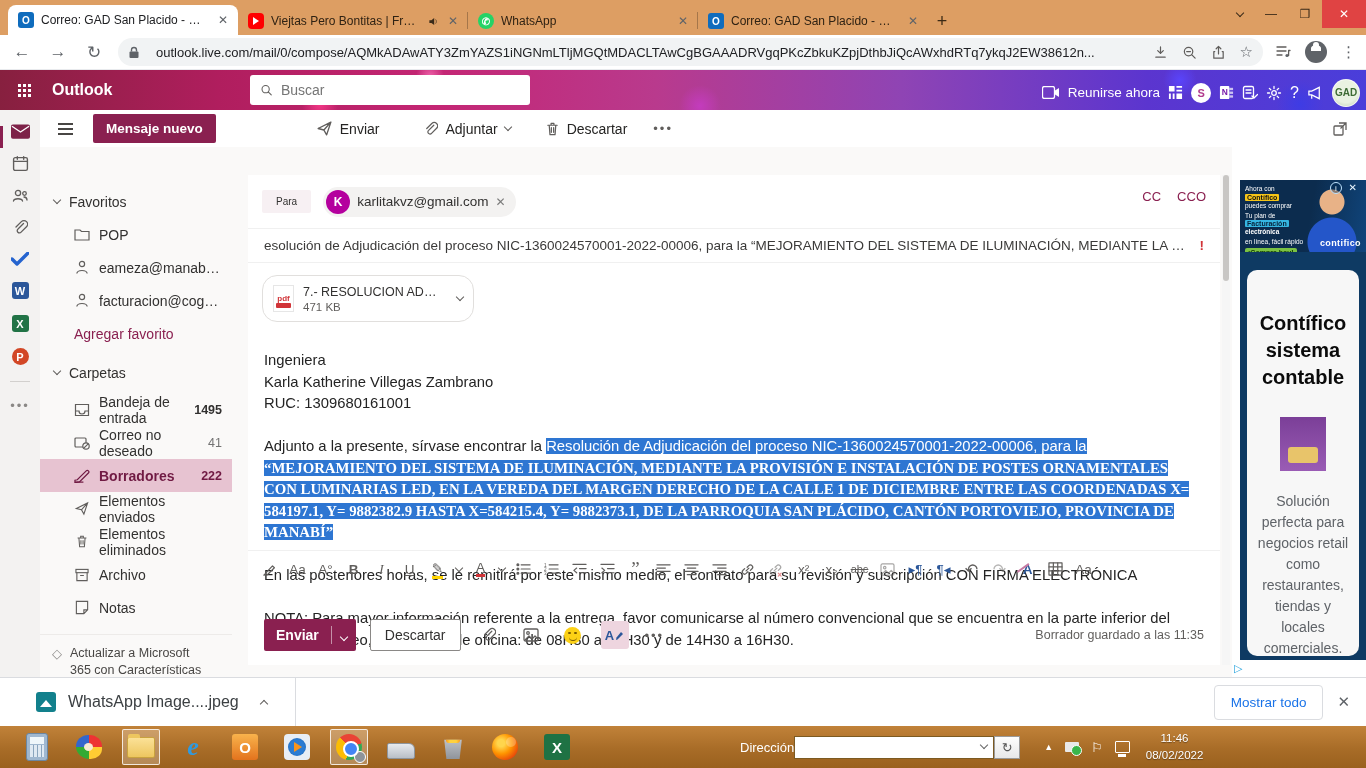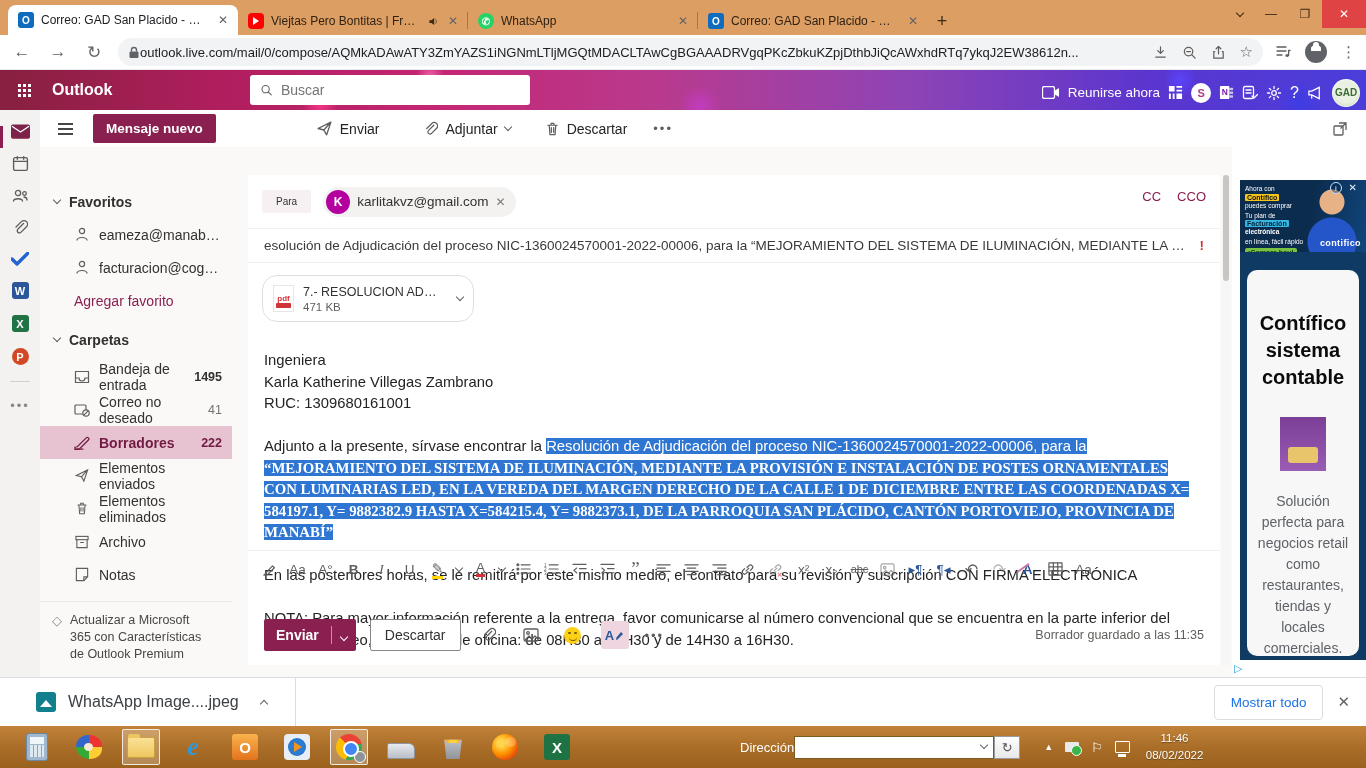--- a/index.html
+++ b/index.html
@@ -29,21 +29,21 @@
   .fav.whatsapp::after{content:"✆";font-size:10px}
   .newtab{width:28px;height:28px;display:flex;align-items:center;justify-content:center;font-size:18px;color:#3c2a15}
   .wincontrols{margin-left:auto;display:flex;align-items:flex-start;height:35px}
   .winbtn{width:34px;height:28px;display:flex;align-items:center;justify-content:center;color:#3a2a18;font-size:12px}
   .winbtn.close{background:#e04343;color:#fff;width:44px}
   .tabchev{width:28px;height:28px;display:flex;align-items:center;justify-content:center;color:#3a2a18}
 
   
   .navbar{left:0;top:35px;width:1366px;height:35px;background:#fff;display:flex;align-items:center;padding:0 10px;gap:12px;border-bottom:1px solid #e8eaed}
   .navbtn{color:#5f6368;font-size:17px;width:24px;text-align:center}
-  .omnibox{flex:1;height:28px;background:#f1f3f4;border-radius:14px;display:flex;align-items:center;padding:0 10px;gap:0;overflow:hidden}
+  .omnibox{flex:1;height:28px;background:#f1f3f4;border-radius:14px;display:flex;align-items:center;padding:0 10px;gap:16px;overflow:hidden}
   .url{font-size:13px;color:#202124;white-space:nowrap;overflow:hidden;flex:1}
   .obicons{display:flex;align-items:center;gap:14px;color:#5f6368}
   .rightnav{display:flex;align-items:center;gap:14px;color:#5f6368}
   .avatar-sm{width:22px;height:22px;border-radius:50%;background:#5f6368;position:relative}
   .avatar-sm::after{content:"";position:absolute;left:6px;top:4px;width:10px;height:6px;border-radius:50% 50% 0 0;background:#fff}
   .avatar-sm::before{content:"";position:absolute;left:8px;top:1px;width:6px;height:6px;border-radius:50%;background:#fff}
 
   
   .oheader{left:0;top:70px;width:1366px;height:40px;display:flex;align-items:center;color:#fff;
     background:
@@ -83,21 +83,21 @@
   
   .banner{left:96px;top:147px;width:1270px;height:28px;background:#fff4ce;display:flex;align-items:center;justify-content:center;gap:22px;font-size:12.5px;color:var(--accent)}
   .banner .lnk{font-weight:bold}
   .banner .bx{position:absolute;right:10px;color:#8a2050;font-size:13px}
 
   
   .sidebar{left:40px;top:147px;width:192px;height:530px;background:#faf9f8;padding-top:38px;font-size:14px}
   .srow{height:33px;display:flex;align-items:center;padding:0 10px 0 14px;gap:9px;color:var(--ink)}
   .srow .cnt{margin-left:auto;font-size:12.5px;color:#737373}
   .srow .cnt.b{color:#323130;font-weight:bold}
-  .srow.section{font-weight:bold}
+  .srow.section{font-weight:normal}
   .srow.indent{padding-left:34px}
   .srow.selected{background:#e7c3d1;color:var(--accent-dark);font-weight:bold}
   .srow.selected .cnt{color:var(--accent-dark);font-weight:bold}
   .srow.addfav{color:var(--accent);padding-left:34px}
   .upgrade{border-top:1px solid var(--line);margin-top:10px;padding:10px 12px;display:flex;gap:8px;font-size:12.5px;color:#484644;line-height:1.35}
   .upgrade .d{color:#8a8886;font-size:13px}
 
   
   .compose-wrap{left:232px;top:147px;width:1000px;height:530px;background:#faf9f8}
   .card{position:absolute;left:16px;top:28px;width:972px;height:490px;background:#fff}
@@ -421,20 +421,26 @@
   <span class="lnk">No volver a mostrar</span>
   <span class="bx">✕</span>
 </div>
 
 <div class="abs sidebar">
   <div class="srow section">
     <span class="chev"></span>
     <span>Favoritos</span>
   </div>
   <div class="srow indent">
+    <svg class="sideicon" width="15" height="13" viewBox="0 0 16 13">
+        <path d="M1 2h5l1.5 1.5H15V12H1z" fill="none" stroke="#605e5c" stroke-width="1.2"></path>
+      </svg>
+    <span>POP</span>
+  </div>
+  <div class="srow indent">
     <svg class="sideicon" width="14" height="15" viewBox="0 0 14 15">
         <circle cx="7" cy="4" r="2.6" fill="none" stroke="#605e5c" stroke-width="1.2"></circle>
         <path d="M1.8 13.5c.6-4 9.8-4 10.4 0" fill="none" stroke="#605e5c" stroke-width="1.2"></path>
       </svg>
     <span style="white-space:nowrap;overflow:hidden;text-overflow:ellipsis">eameza@manabi.gob.ec</span>
   </div>
   <div class="srow indent">
     <svg class="sideicon" width="14" height="15" viewBox="0 0 14 15">
         <circle cx="7" cy="4" r="2.6" fill="none" stroke="#605e5c" stroke-width="1.2"></circle>
         <path d="M1.8 13.5c.6-4 9.8-4 10.4 0" fill="none" stroke="#605e5c" stroke-width="1.2"></path>

